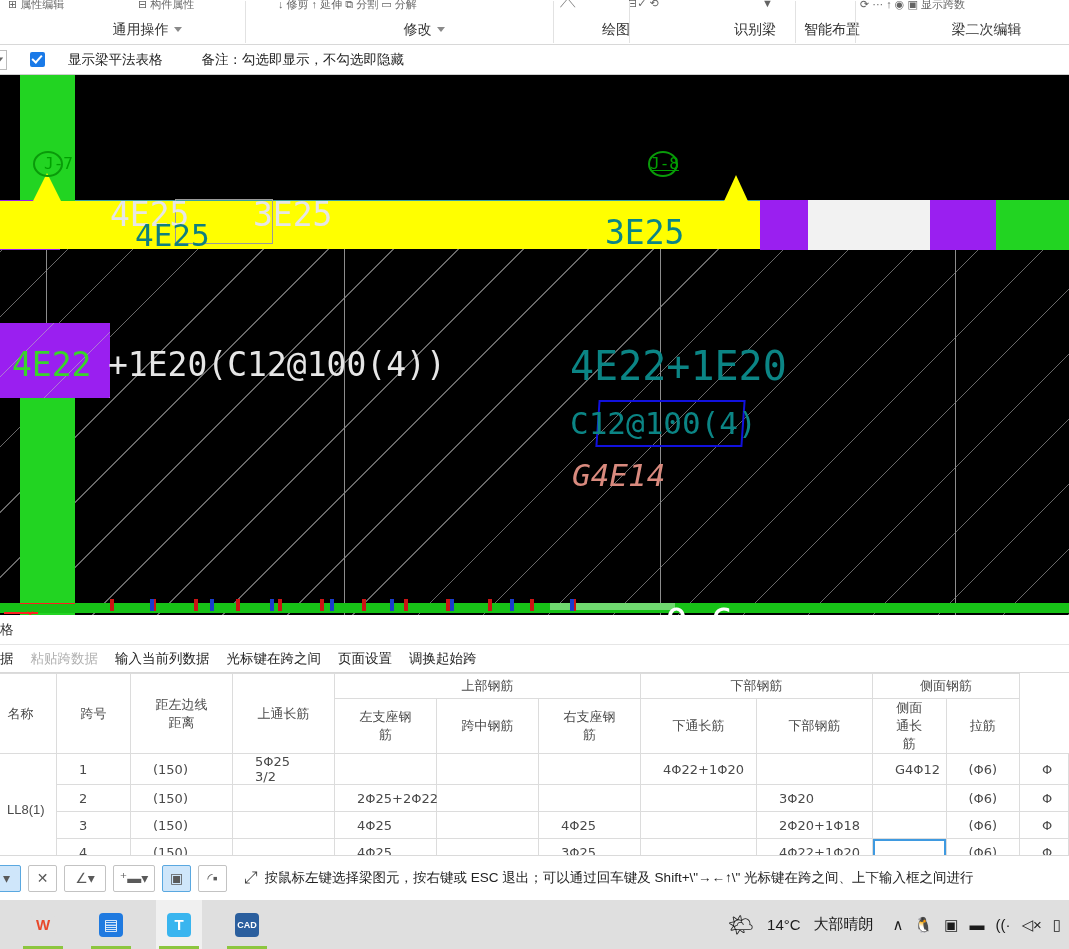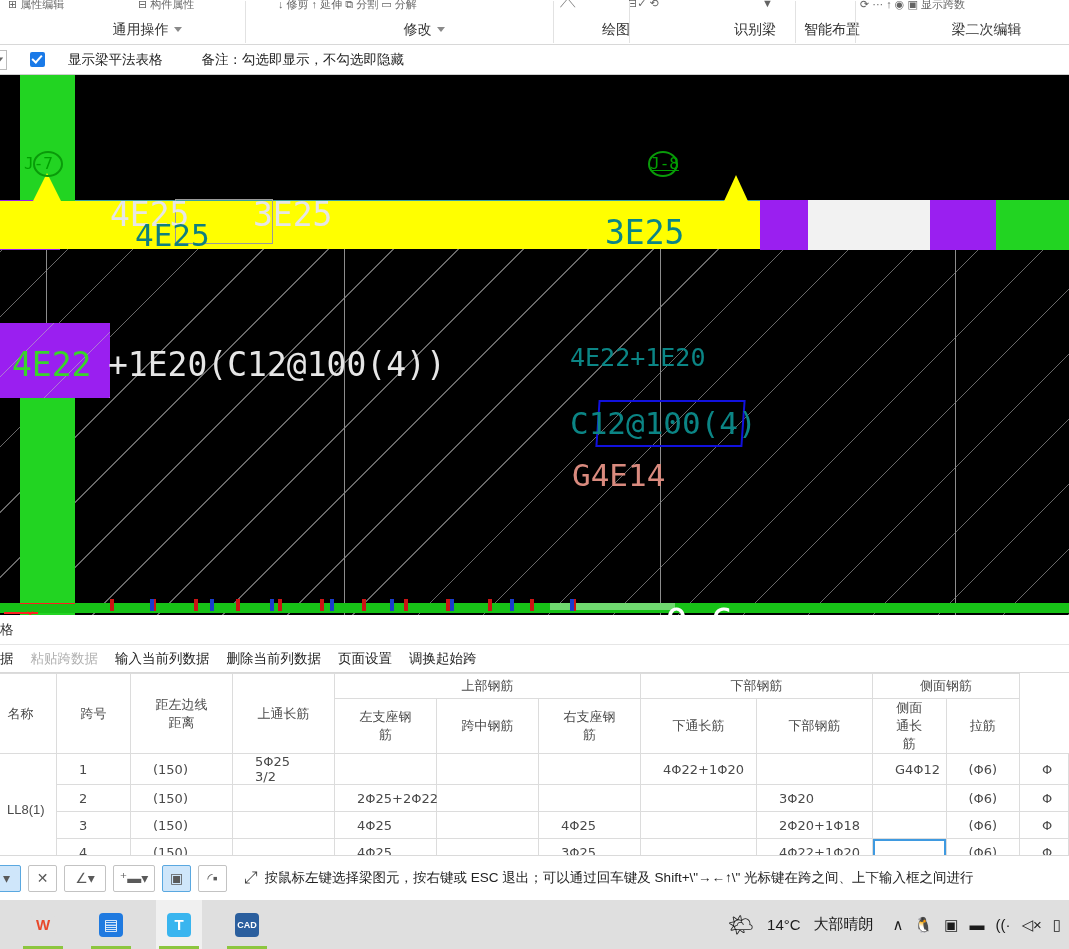--- a/index.html
+++ b/index.html
@@ -261,42 +261,42 @@
 
     <div style="position:absolute;left:26px;top:531px;font-size:14px;color:#ff2020;
                 font-family:'DejaVu Sans Mono',monospace;">×</div>
 
     <div style="position:absolute;left:33px;top:76px;width:30px;height:26px;
                 border:2px solid #0a9a0a;border-radius:50%;"></div>
     <div style="position:absolute;left:648px;top:76px;width:30px;height:26px;
                 border:2px solid #0a9a0a;border-radius:50%;"></div>
 
     <div id="cadlabels">
-        <div class="cad-txt" style="left: 24px; top: 79px; font-size: 16px; color: rgb(0, 160, 0);">J-7</div>
+        <div class="cad-txt" style="left: 44px; top: 79px; font-size: 16px; color: rgb(0, 160, 0);">J-7</div>
         <div class="cad-txt" style="left: 650px; top: 79px; font-size: 16px; color: rgb(0, 160, 0); text-decoration: underline;">J-8</div>
         <div class="cad-txt" style="left: 110px; top: 120px; font-size: 33px; color: rgb(230, 230, 230);">4E25</div>
         <div class="cad-txt" style="left: 253px; top: 120px; font-size: 33px; color: rgb(230, 230, 230);">3E25</div>
         <div class="cad-txt" style="left: 135px; top: 142px; font-size: 31px; color: rgb(15, 127, 127);">4E25</div>
         <div class="cad-txt" style="left: 605px; top: 138px; font-size: 33px; color: rgb(11, 133, 133);">3E25</div>
         <div class="cad-txt" style="left: 12px; top: 270px; font-size: 33px; color: rgb(57, 212, 42);">4E22</div>
         <div class="cad-txt" style="left: 108px; top: 270px; font-size: 33px; color: rgb(230, 230, 230);">+1E20(C12@100(4))</div>
-        <div class="cad-txt" style="left: 570px; top: 268px; font-size: 25px; color: rgb(11, 133, 133);">4E22+1E20</div>
+        <div class="cad-txt" style="left: 570px; top: 268px; font-size: 40px; color: rgb(11, 133, 133);">4E22+1E20</div>
         <div class="cad-txt" style="left: 570px; top: 330px; font-size: 31px; color: rgb(11, 133, 133);">C12@100(4)</div>
-        <div class="cad-txt" style="left: 572px; top: 382px; font-size: 31px; color: rgb(217, 138, 126);">G4E14</div>
+        <div class="cad-txt" style="left: 572px; top: 382px; font-size: 31px; color: rgb(217, 138, 126); font-style: italic;">G4E14</div>
         <div class="cad-txt" style="left: 665px; top: 525px; font-size: 38px; color: rgb(255, 255, 255);">0;6</div>
       </div>
   </div>
 
   <div class="tablepanel">
     <div class="tp-title">格</div>
     <div class="tp-tools" id="tptools">
         <span>据</span>
         <span class="disabled">粘贴跨数据</span>
         <span>输入当前列数据</span>
-        <span>删除当前列数据</span>
+        <span>光标键在跨之间</span>
         <span>页面设置</span>
         <span>调换起始跨</span>
       </div>
     <table class="beam">
       <thead>
         <tr id="hdr1">
             <th rowspan="2" style="width: 72px;">名称</th>
             <th rowspan="2" style="width: 74px;">跨号</th>
             <th rowspan="2" style="width: 102px;">距左边线距离</th>
             <th rowspan="2" style="width: 102px;">上通长筋</th>

